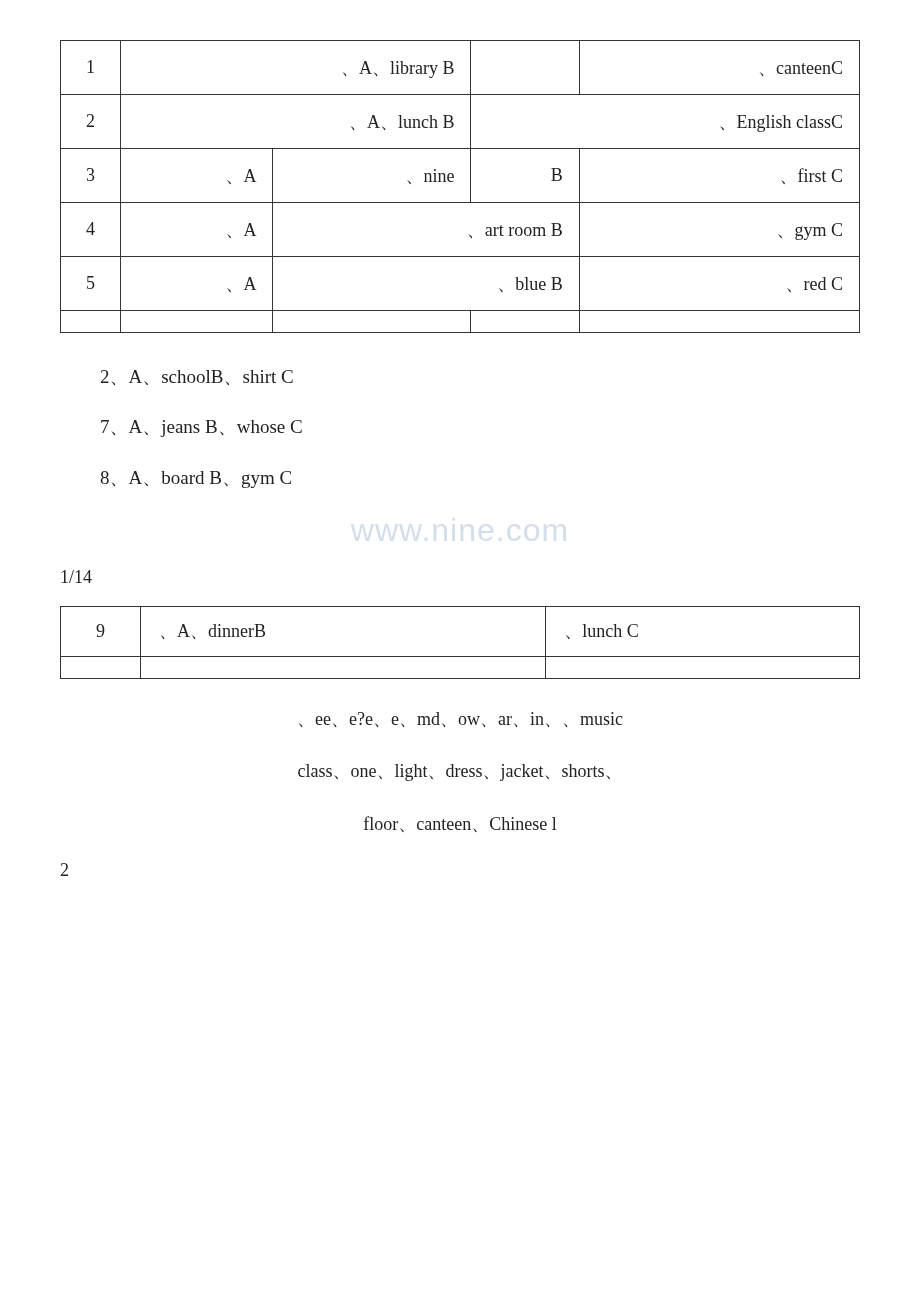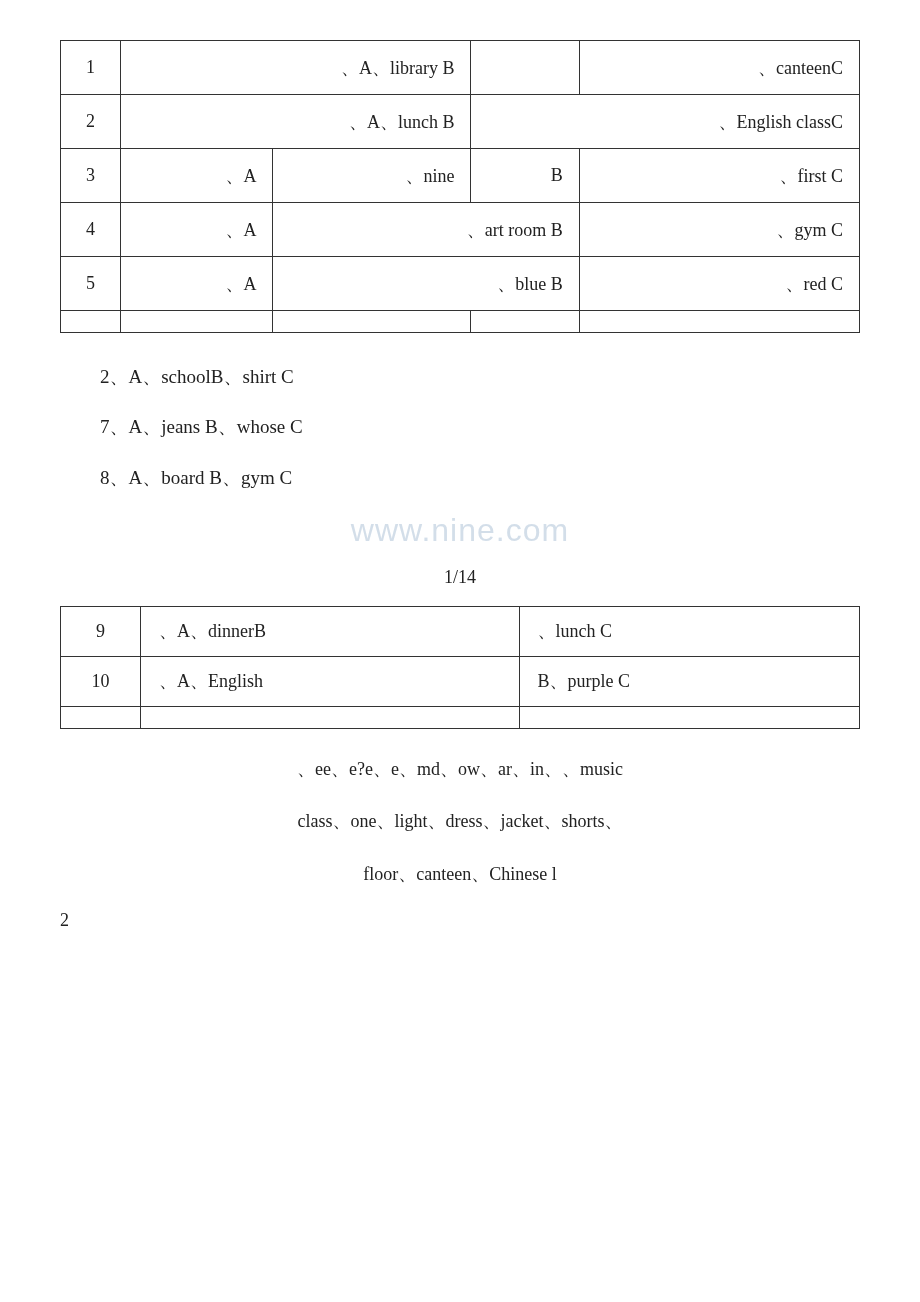--- a/index.html
+++ b/index.html
@@ -36,21 +36,20 @@
 
     .item-line {
       margin: 18px 0 18px 40px;
       font-size: 19px;
       line-height: 1.7;
     }
 
     .page-num {
       margin: 18px 0 18px 0;
       font-size: 18px;
-      text-align: center;
     }
 
     .second-table {
       width: 100%;
       border-collapse: collapse;
       margin-bottom: 24px;
     }
     .second-table td {
       border: 1px solid #333;
       padding: 10px 18px;
@@ -146,25 +145,20 @@
 
 <div class="page-num">1/14</div>
 
 <table class="second-table">
   <tbody>
       <tr>
     <td class="num">9</td>
     <td>、A、dinnerB</td>
     <td>、lunch C</td>
   </tr>
-  <tr>
-    <td class="num">10</td>
-    <td>、A、English</td>
-    <td>B、purple C</td>
-  </tr>
   <tr class="empty-row">
     <td></td>
     <td></td>
     <td></td>
   </tr>
 </tbody>
   </table>
 
 <div class="word-line">、ee、e?e、e、md、ow、ar、in、、music</div>
 <div class="word-line">class、one、light、dress、jacket、shorts、</div>

